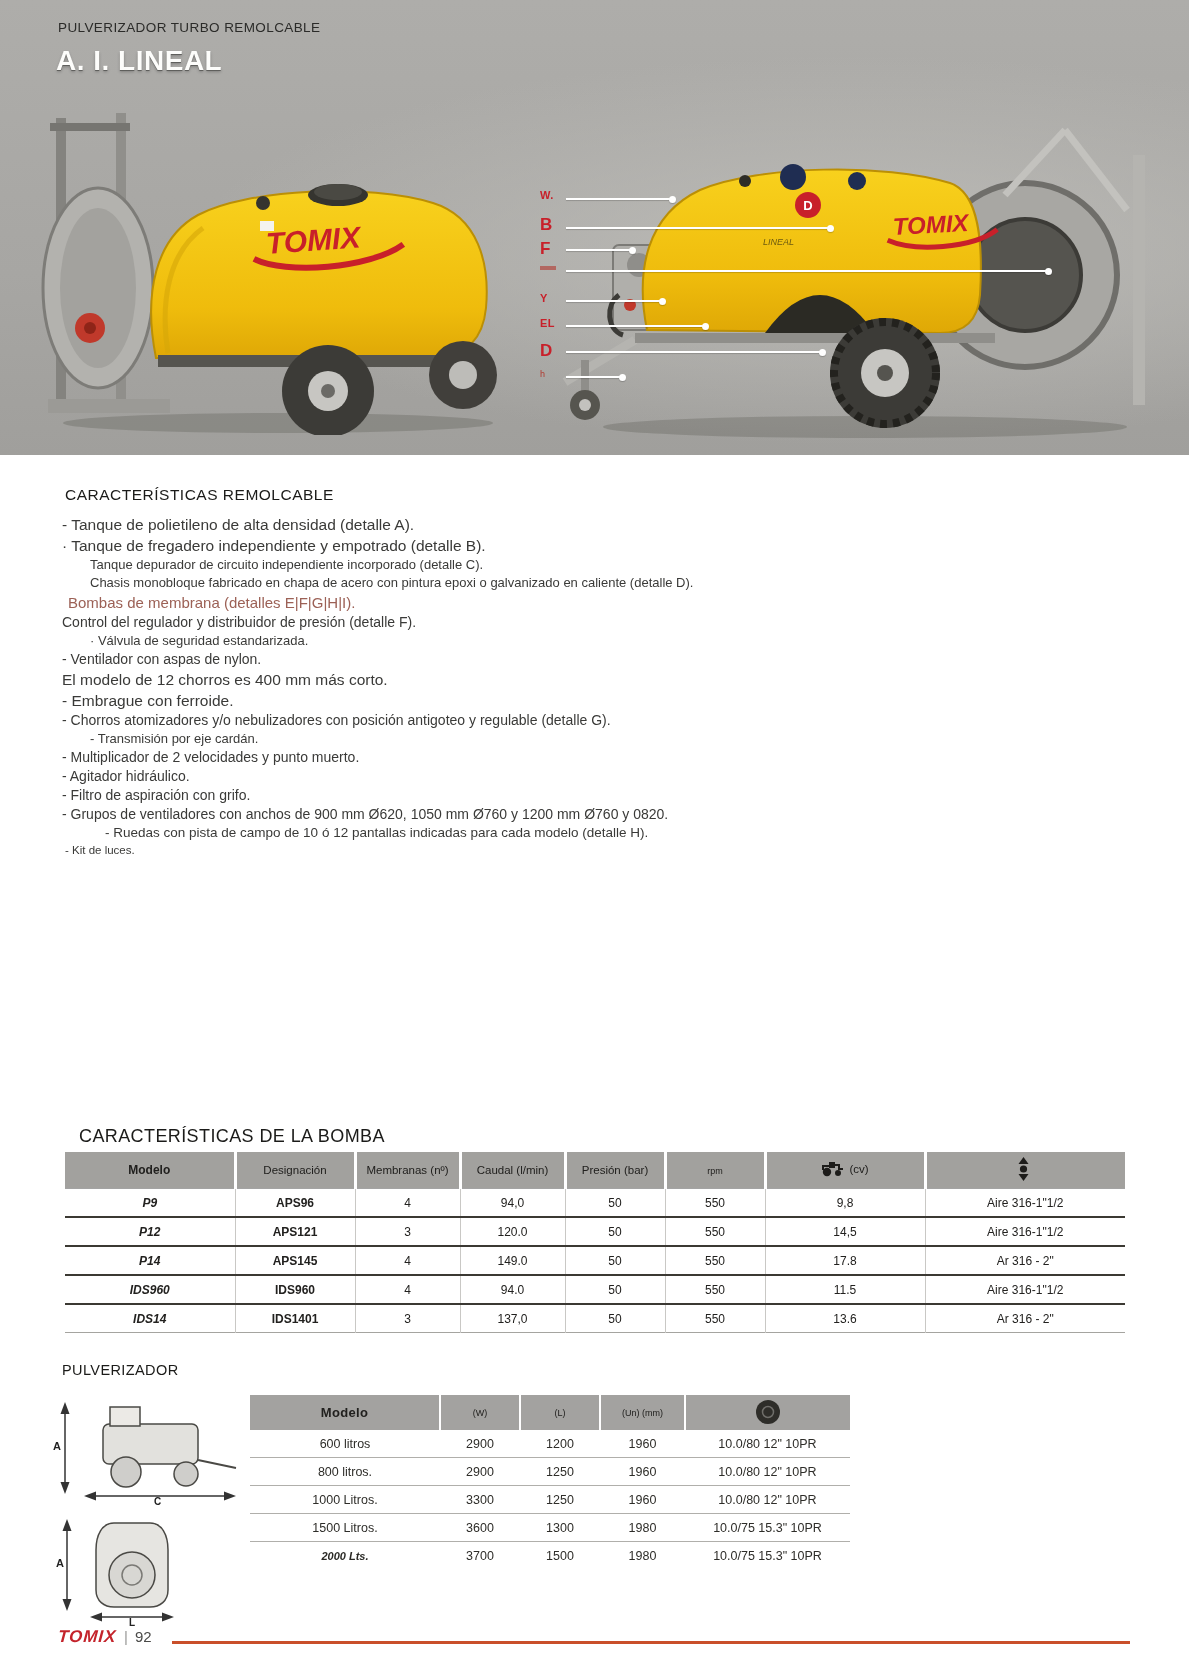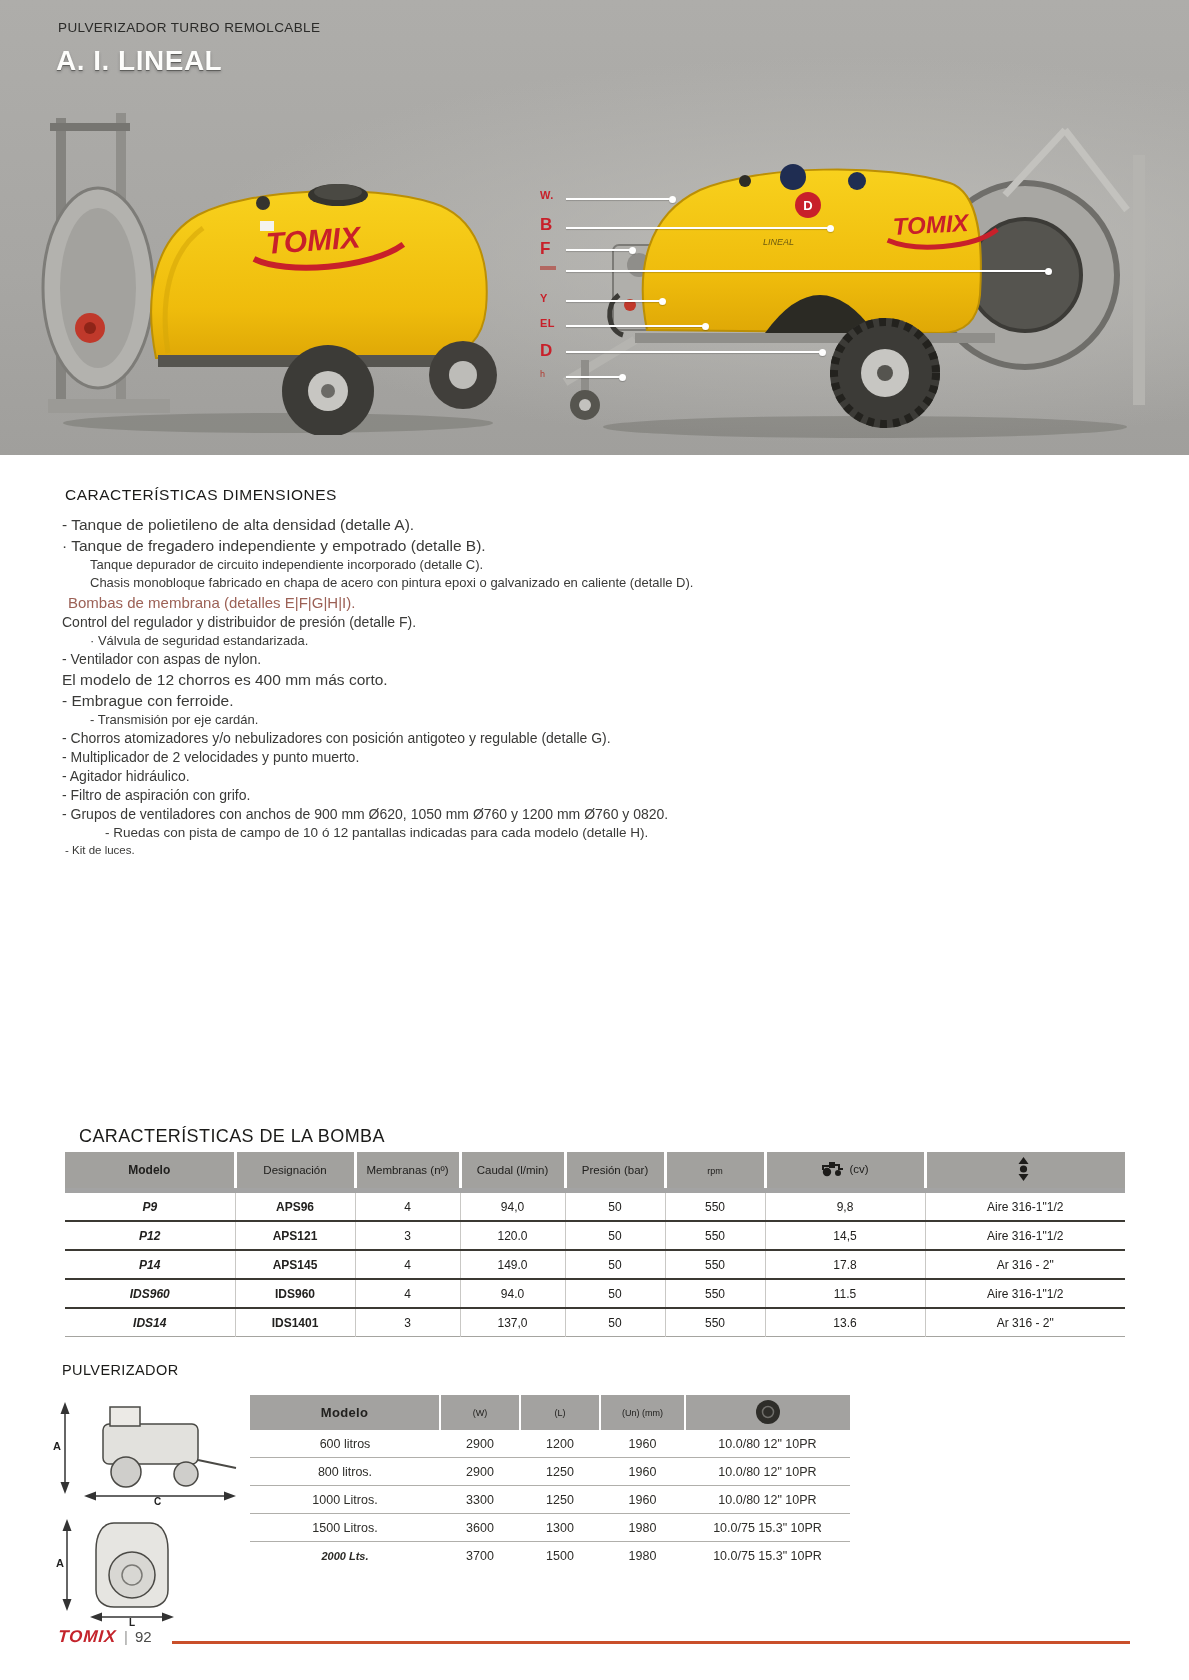--- a/index.html
+++ b/index.html
@@ -45,21 +45,21 @@
   .pump-table{position:absolute;left:65px;top:1152px;width:1060px;border-collapse:collapse;table-layout:fixed;}
   .pump-table th{background:#a2a19e;height:34px;font-size:11.5px;font-weight:normal;color:#21201e;
     text-align:center;border-left:3px solid #fff;vertical-align:middle;}
   .pump-table th:first-child{border-left:none;font-weight:bold;font-size:12px;}
   .pump-table th .th-small{font-size:9px;}
   .pump-table th .hicon{vertical-align:middle;margin-right:4px;}
   .pump-table tbody td{height:25px;text-align:center;font-size:12px;color:#22211f;
     border-right:1px solid #c9c8c5;vertical-align:middle;}
   .pump-table tbody td:last-child{border-right:none;}
   .pump-table tbody tr{border-bottom:2px solid #3b3933;}
-  .pump-table tbody tr:first-child{border-top:5px solid #a3a3a3;}
+  .pump-table tbody tr:first-child{border-top:1px solid #a3a3a3;}
   .pump-table tbody tr:last-child{border-bottom:1.5px solid #a5a4a0;}
   .pc0{font-weight:bold;font-style:italic;font-size:11.5px;}
   .pc1{font-weight:bold;font-size:11.5px;}
   .pc6{font-size:11px;}
   .pc7{font-size:9.5px;color:#44433f;}
 
   
   .dims-heading{position:absolute;left:62px;top:1362px;font-size:14.5px;font-weight:500;
     letter-spacing:.4px;color:#1b1b19;}
   .dia{position:absolute;}
@@ -189,34 +189,34 @@
         <div class="co-end" style="top: 323px; left: 702px;"></div>
         <span class="co-label co-lg" style="top: 342px;">D</span>
         <div class="co-line" style="top: 351px; width: 256px;"></div>
         <div class="co-end" style="top: 349px; left: 819px;"></div>
         <span class="co-label co-xs" style="top: 370px;">h</span>
         <div class="co-line" style="top: 376px; width: 56px;"></div>
         <div class="co-end" style="top: 374px; left: 619px;"></div>
       </div>
   </div>
 
-  <div class="features-heading">CARACTERÍSTICAS DIMENSIONES</div>
+  <div class="features-heading">CARACTERÍSTICAS REMOLCABLE</div>
   <div class="features">
       <div class="feat f-lg">- Tanque de polietileno de alta densidad (detalle A).</div>
       <div class="feat f-lg">· Tanque de fregadero independiente y empotrado (detalle B).</div>
       <div class="feat f-sm">Tanque depurador de circuito independiente incorporado (detalle C).</div>
       <div class="feat f-sm">Chasis monobloque fabricado en chapa de acero con pintura epoxi o galvanizado en caliente (detalle D).</div>
       <div class="feat f-red">Bombas de membrana (detalles E|F|G|H|I).</div>
       <div class="feat f-md">Control del regulador y distribuidor de presión (detalle F).</div>
       <div class="feat f-sm">· Válvula de seguridad estandarizada.</div>
       <div class="feat f-md">- Ventilador con aspas de nylon.</div>
       <div class="feat f-lg">El modelo de 12 chorros es 400 mm más corto.</div>
       <div class="feat f-lg">- Embrague con ferroide.</div>
+      <div class="feat f-md">- Chorros atomizadores y/o nebulizadores con posición antigoteo y regulable (detalle G).</div>
       <div class="feat f-sm">- Transmisión por eje cardán.</div>
-      <div class="feat f-md">- Chorros atomizadores y/o nebulizadores con posición antigoteo y regulable (detalle G).</div>
       <div class="feat f-md">- Multiplicador de 2 velocidades y punto muerto.</div>
       <div class="feat f-md">- Agitador hidráulico.</div>
       <div class="feat f-md">- Filtro de aspiración con grifo.</div>
       <div class="feat f-md">- Grupos de ventiladores con anchos de 900 mm Ø620, 1050 mm Ø760 y 1200 mm Ø760 y 0820.</div>
       <div class="feat f-sm2">- Ruedas con pista de campo de 10 ó 12 pantallas indicadas para cada modelo (detalle H).</div>
       <div class="feat f-xs">- Kit de luces.</div>
     </div>
 
   <div class="pump-heading">CARACTERÍSTICAS DE LA BOMBA</div>
   <table class="pump-table">

